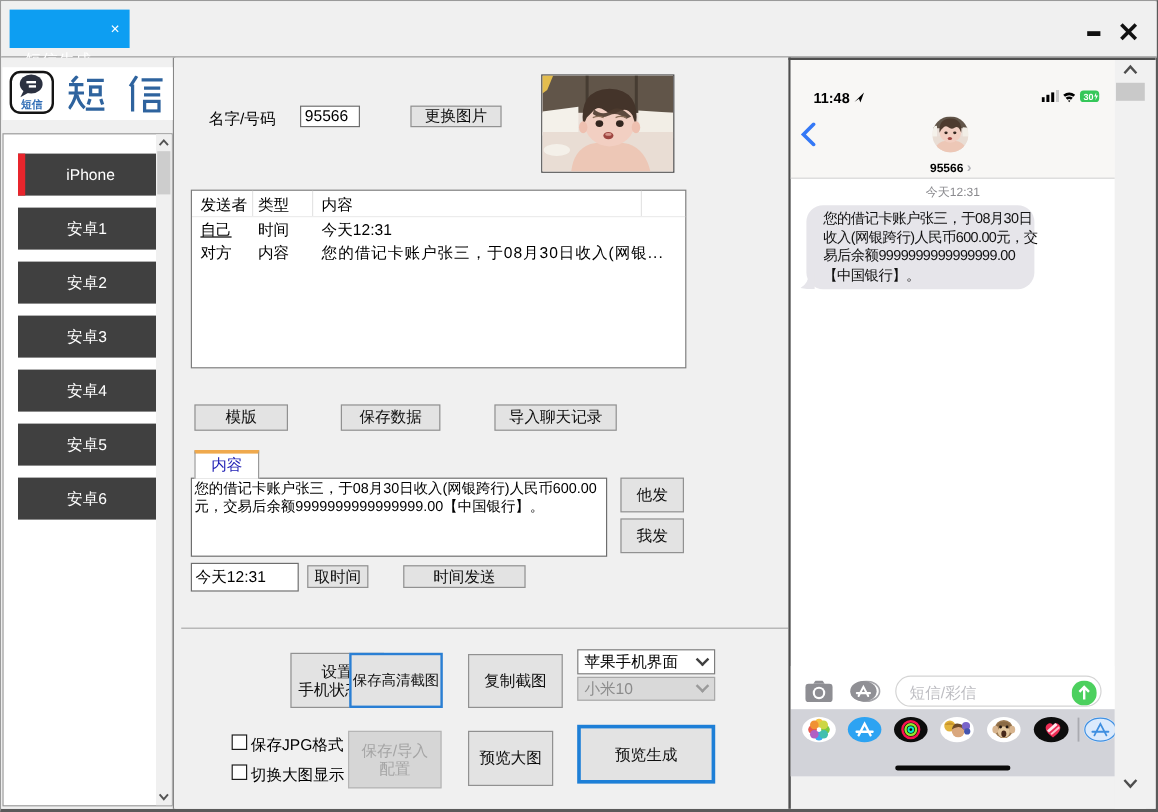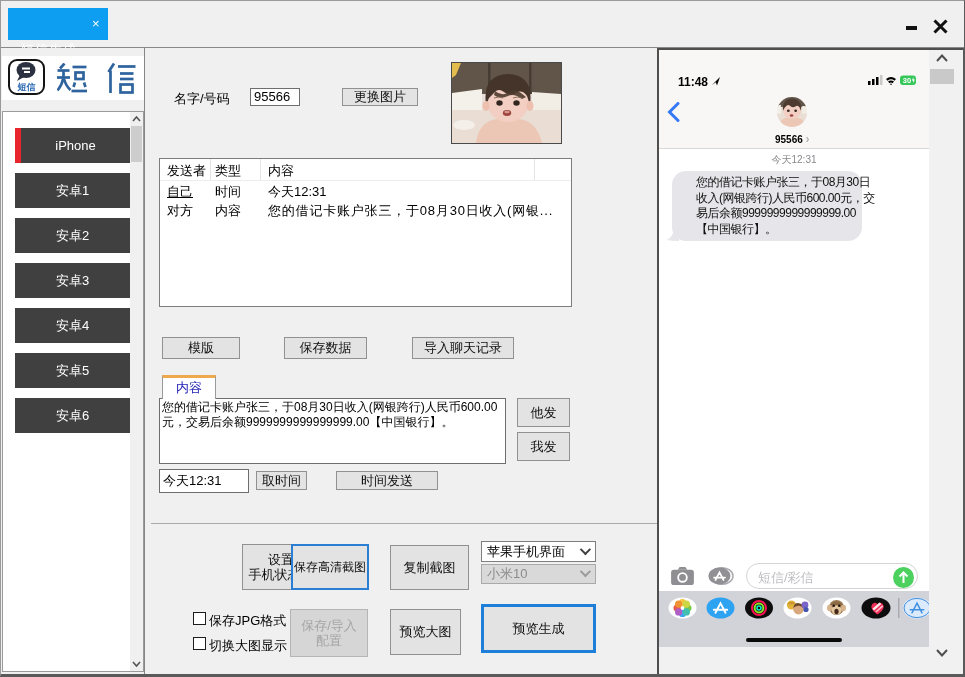--- a/index.html
+++ b/index.html
@@ -44,21 +44,21 @@
 .cb { position:absolute; width:13px; height:13px; background:#fff; border:1px solid #1c1c1c; }
 .cblbl { position:absolute; font-size:13px; color:#000; white-space:nowrap; }
 
 .sel { position:absolute; width:115px; border:1px solid #7e7e7e; font-size:13px; display:flex; align-items:center; padding-left:5px; }
 .chev { position:absolute; right:7px; top:50%; margin-top:-5px; width:8px; height:8px; border-right:2px solid #404040; border-bottom:2px solid #404040; transform:rotate(45deg) translateY(-2px); }
 
 #rpanel { left:656px; top:47px; width:306px; height:626px; background:#f1f1f1; border-left:2px solid #4e4e4e; border-top:2px solid #4e4e4e; }
 #phone { position:absolute; left:0; top:0; width:270px; height:597px; background:#fff; }
 #pstatus { position:absolute; left:0; top:0; width:270px; height:99px; background:#f8f7f5; border-bottom:1px solid #d8d8d8; }
 #rscroll { position:absolute; left:270px; top:0; width:26px; height:624px; background:#f1f1f1; }
-#bubble { position:absolute; left:13px; top:121px; width:190px; background:#e6e5ea; border-radius:14px; font-size:12px; letter-spacing:-0.5px; line-height:15.5px; color:#111; padding:4px 8px 4px 24px; white-space:nowrap; }
+#bubble { position:absolute; left:13px; top:121px; width:190px; background:#e6e5ea; border-radius:14px; font-size:12px; letter-spacing:-0.5px; line-height:15.5px; color:#111; padding:4px 8px 4px 14px; white-space:nowrap; }
 #bubble svg { position:absolute; }
 </style>
 </head>
 <body>
 <div id="win">
 
   <div id="titlebar" class="abs"></div>
   <div id="tab" class="abs">
       <span class="t">短信生成</span>
       <span class="x">×</span>

